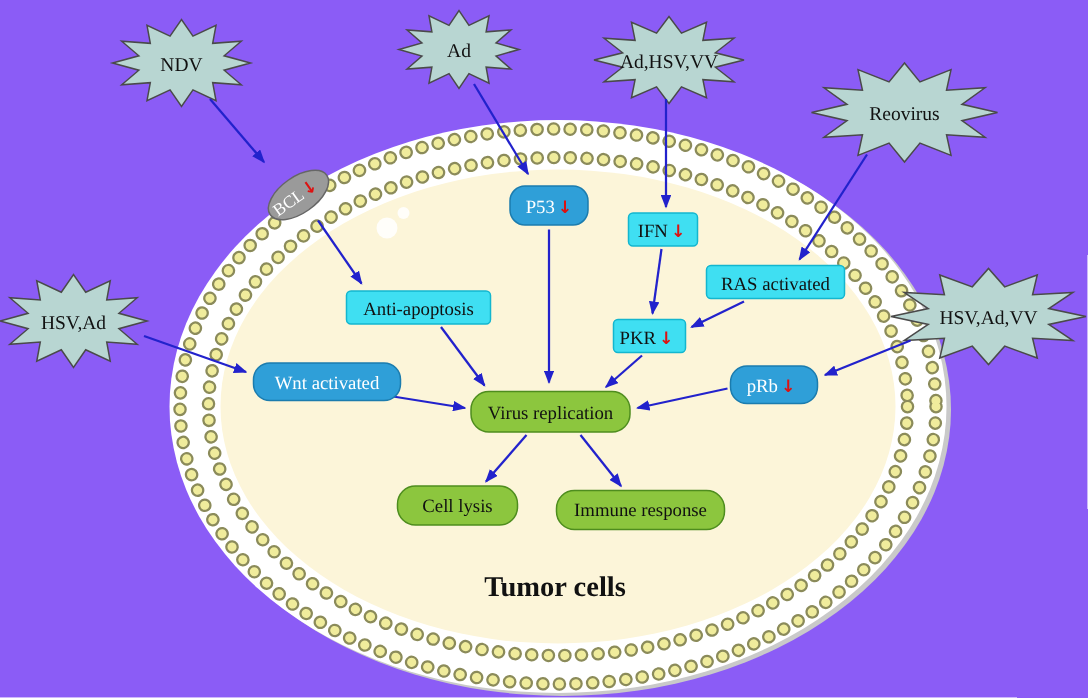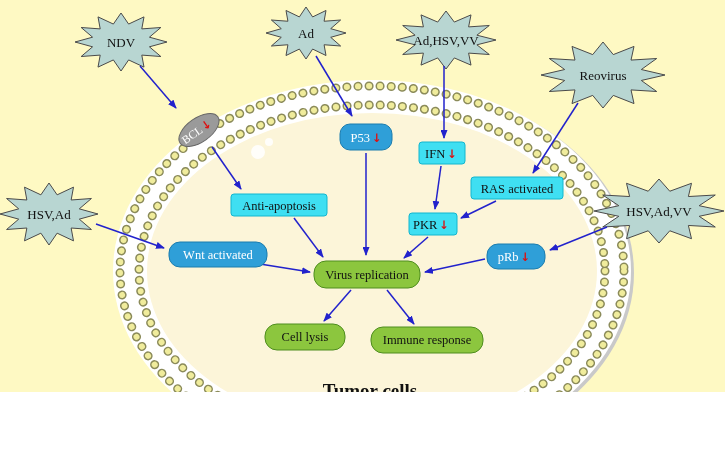--- a/index.html
+++ b/index.html
@@ -1,16 +1,16 @@
 <!DOCTYPE html>
 <html><head>
 <meta charset="utf-8">
 <style>
   html,body{margin:0;padding:0;background:#fff}
-  .stage{position:relative;width:725px;height:392px;background:#fef9c3;overflow:hidden;
+  .stage{position:relative;width:725px;height:465px;background:#8b5cf6;overflow:hidden;
          font-family:"Liberation Serif","DejaVu Serif",serif}
   svg text{font-family:"Liberation Serif","DejaVu Serif",serif;fill:#111}
   .virus-label{font-size:13px}
   .node-label{font-size:12.5px}
   .white-label{fill:#ffffff}
   .red-arrow{fill:#dd1111;font-weight:bold;font-family:"DejaVu Sans",sans-serif;font-size:11.5px}
   .title-label{font-size:19px;font-weight:bold}
   .arrow-line{stroke-width:1.5;fill:none}
 </style>
 </head>

